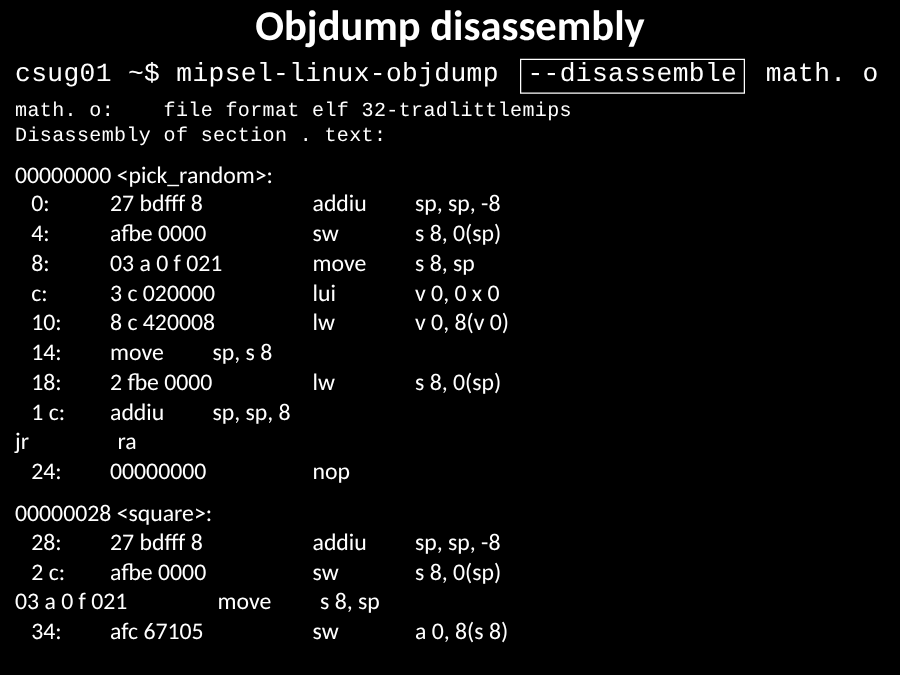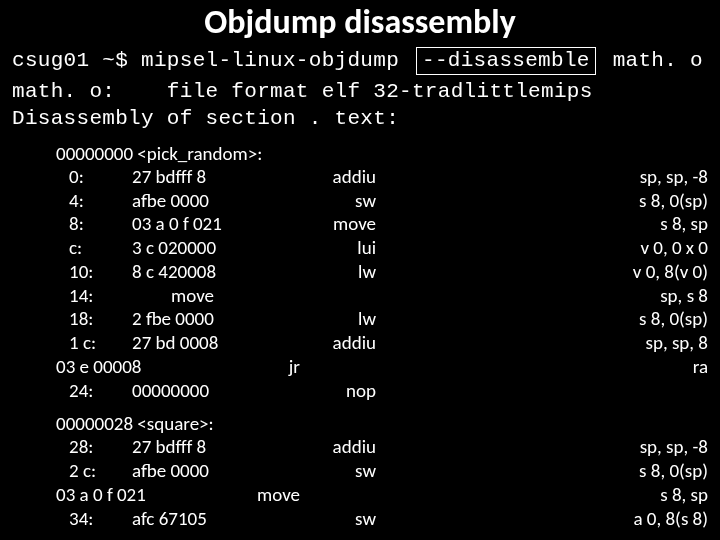--- a/index.html
+++ b/index.html
@@ -1,27 +1,27 @@
 <!DOCTYPE html>
 <html><head>
   <meta charset="utf-8">
   <style>
     * { margin: 0; padding: 0; box-sizing: border-box; }
     html, body { width: 720px; height: 540px; background: #000; color: #fff; font-family: Calibri, "Segoe UI", sans-serif; overflow: hidden; }
     .title { text-align: center; font-size: 34px; font-weight: 600; padding-top: 1px; }
     .cmd { font-family: Consolas, "Courier New", monospace; font-size: 21px; padding: 1px 12px 0 12px; letter-spacing: 0.3px; line-height: 1.25; }
     .flag { border: 1px solid #fff; padding: 0 5px; margin: 4px 4px; display: inline-block; }
-    .section { font-family: Consolas, "Courier New", monospace; font-size: 21px; padding: 0 12px; line-height: 1.25; letter-spacing: 0.3px; }
-    .asm-block { padding: 10px 12px 0 12px; font-size: 19px; margin-left: 44px; }
+    .section { font-family: Consolas, "Courier New", monospace; font-size: 16px; padding: 0 12px; line-height: 1.25; letter-spacing: 0.3px; }
+    .asm-block { padding: 10px 12px 0 12px; font-size: 19px; }
     .asm-header { font-family: Calibri, "Segoe UI", sans-serif; font-size: 19px; }
     .asm-row { display: flex; font-family: Calibri, "Segoe UI", sans-serif; font-size: 19px; line-height: 1.25; }
     .col-off { width: 76px; text-indent: 13px; }
     .col-hex { width: 162px; }
-    .col-mn  { width: 82px; text-align: right; }
-    .col-ops { flex: 1; text-align: right; }
+    .col-mn  { width: 82px; }
+    .col-ops { flex: 1; }
   </style>
 </head>
 <body>
 
 <div class="title">Objdump disassembly</div>
 
 <div class="cmd">
   <span>csug01 ~$</span>
   <span>mipsel-linux-objdump</span>
   <span class="flag">--disassemble</span>
@@ -70,26 +70,24 @@
         <span class="col-ops">sp, s 8</span>
       </div>
       <div class="asm-row">
         <span class="col-off">18:</span>
         <span class="col-hex">2 fbe 0000</span>
         <span class="col-mn">lw</span>
         <span class="col-ops">s 8, 0(sp)</span>
       </div>
       <div class="asm-row">
         <span class="col-off">1 c:</span>
-        <span class="col-hex">27 bd 0008</span>
         <span class="col-mn">addiu</span>
         <span class="col-ops">sp, sp, 8</span>
       </div>
       <div class="asm-row">
-        <span class="col-hex">03 e 00008</span>
         <span class="col-mn">jr</span>
         <span class="col-ops">ra</span>
       </div>
       <div class="asm-row">
         <span class="col-off">24:</span>
         <span class="col-hex">00000000</span>
         <span class="col-mn">nop</span>
         <span class="col-ops"></span>
       </div>
     </div>

